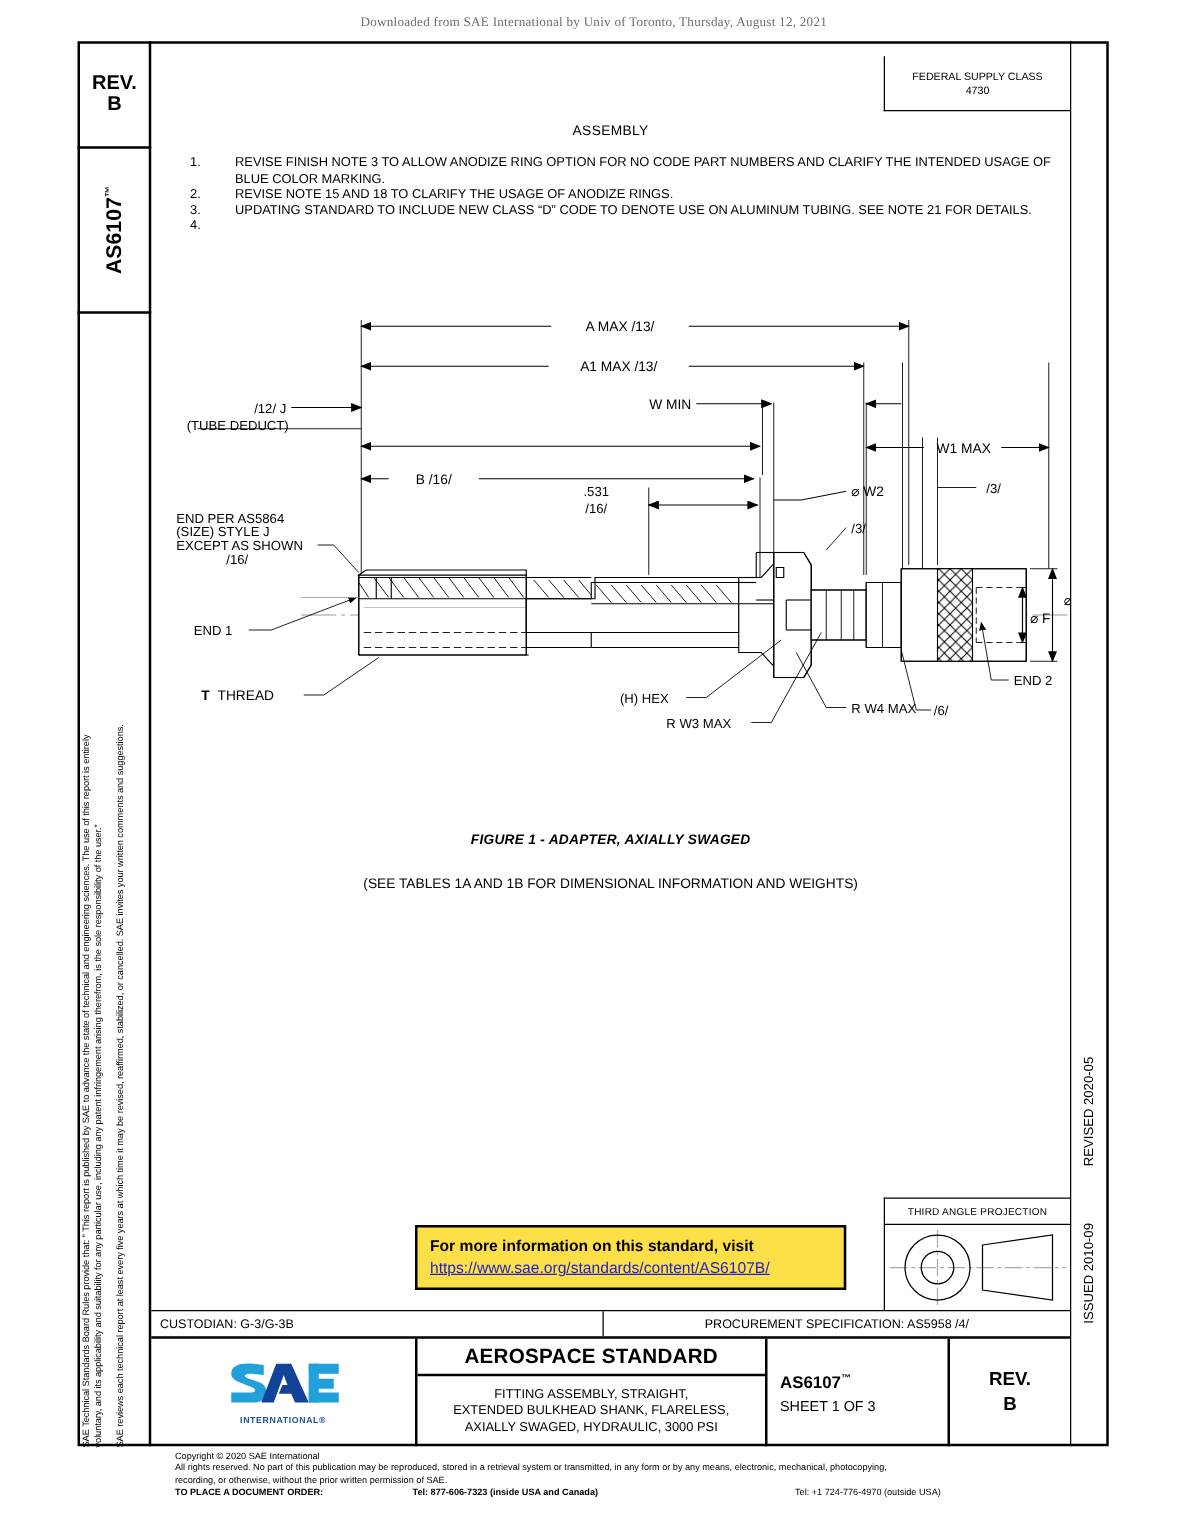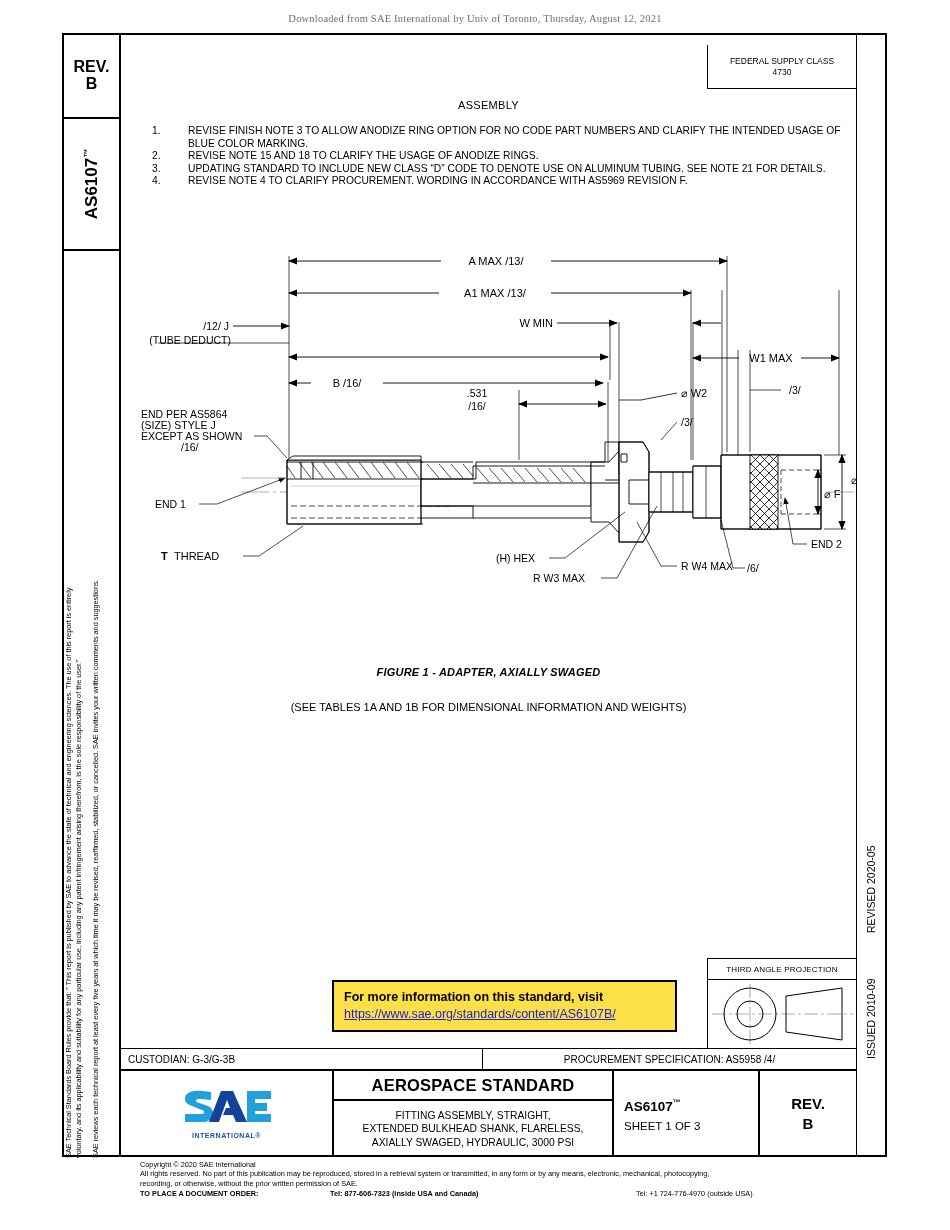--- a/index.html
+++ b/index.html
@@ -239,21 +239,20 @@
   <div class="rat-item">
     <span class="rat-num">2.</span>
     <span>REVISE NOTE 15 AND 18 TO CLARIFY THE USAGE OF ANODIZE RINGS.</span>
   </div>
   <div class="rat-item">
     <span class="rat-num">3.</span>
     <span>UPDATING STANDARD TO INCLUDE NEW CLASS “D” CODE TO DENOTE USE ON ALUMINUM TUBING. SEE NOTE 21 FOR DETAILS.</span>
   </div>
   <div class="rat-item">
     <span class="rat-num">4.</span>
-    <span>REVISE NOTE 4 TO CLARIFY PROCUREMENT. WORDING IN ACCORDANCE WITH AS5969 REVISION F.</span>
   </div>
 </div>
 
 <div class="drawing">
 <svg width="735" height="450" viewBox="0 0 735 450" xmlns="http://www.w3.org/2000/svg">
   <defs>
     <marker id="ah" markerWidth="10" markerHeight="8" refX="9" refY="4" orient="auto">
       <path d="M0,0 L10,4 L0,8 z" fill="#000"></path>
     </marker>
     <marker id="ahr" markerWidth="10" markerHeight="8" refX="1" refY="4" orient="auto">

